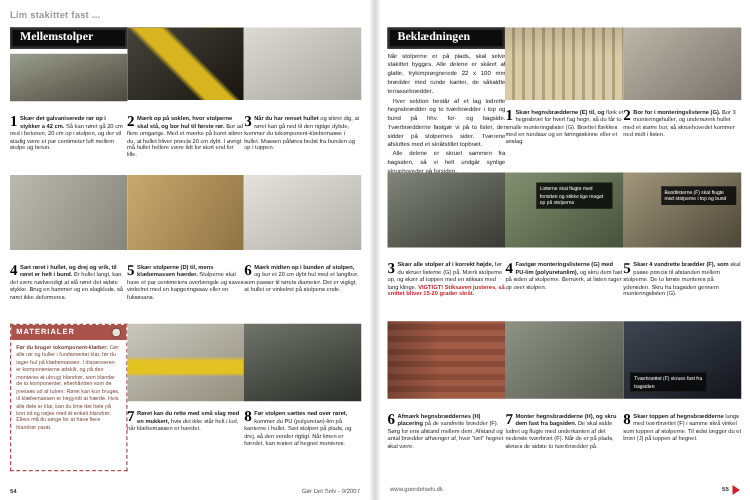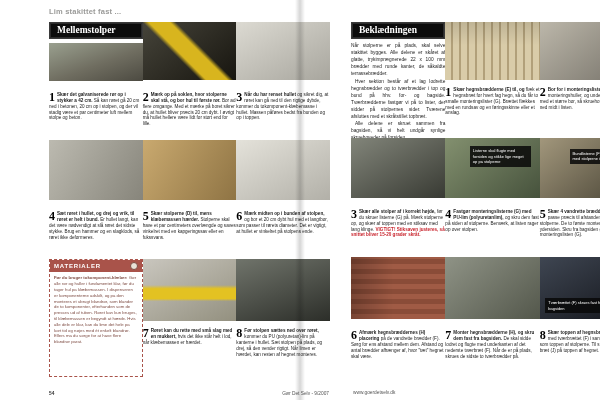--- a/index.html
+++ b/index.html
@@ -1,20 +1,20 @@
 <!DOCTYPE html>
 <html><head>
 <meta charset="utf-8">
 <style>
   html,body{margin:0;padding:0;}
   body{width:600px;height:400px;background:#eceae5;font-family:"Liberation Sans",sans-serif;}
   .spread{position:relative;width:600px;height:400px;background:#ffffff;overflow:hidden;}
   .gutter{position:absolute;left:295px;top:0;width:10px;height:100%;
     background:linear-gradient(90deg,rgba(0,0,0,0),rgba(0,0,0,0.16) 50%,rgba(0,0,0,0));}
-  .page{position:absolute;top:0;height:400px;box-sizing:border-box;padding:5px 7px 17px 8px;margin-left:41px;}
+  .page{position:absolute;top:0;height:400px;box-sizing:border-box;padding:5px 7px 17px 8px;}
   .page-left{left:0;width:296px;}
   .page-right{left:304px;width:296px;padding-left:6px;}
 
   .spread-header{font:bold 7.5px "Liberation Sans",sans-serif;color:#9a9a98;letter-spacing:.2px;margin:2px 0 6px 0;height:9px;}
 
   .section-title{display:inline-block;background:#0c0c0c;color:#fff;
     font:bold 9.5px "Liberation Serif",serif;padding:2px 7px 3px 7px;border:1px solid #3a3a3a;
     box-shadow:inset 0 0 0 1px #fff2;}
   .row{display:flex;gap:0;margin-bottom:4px;}
   .col{flex:1 1 0;min-width:0;display:flex;flex-direction:column;}

